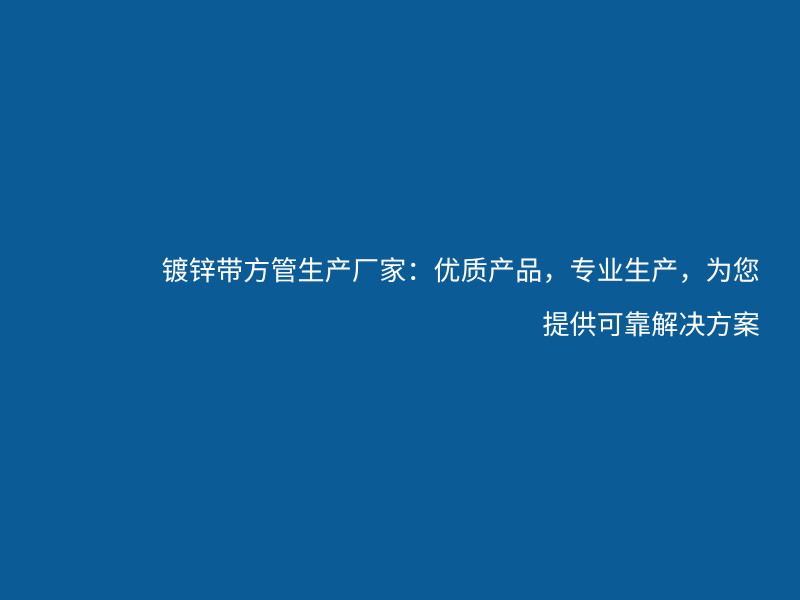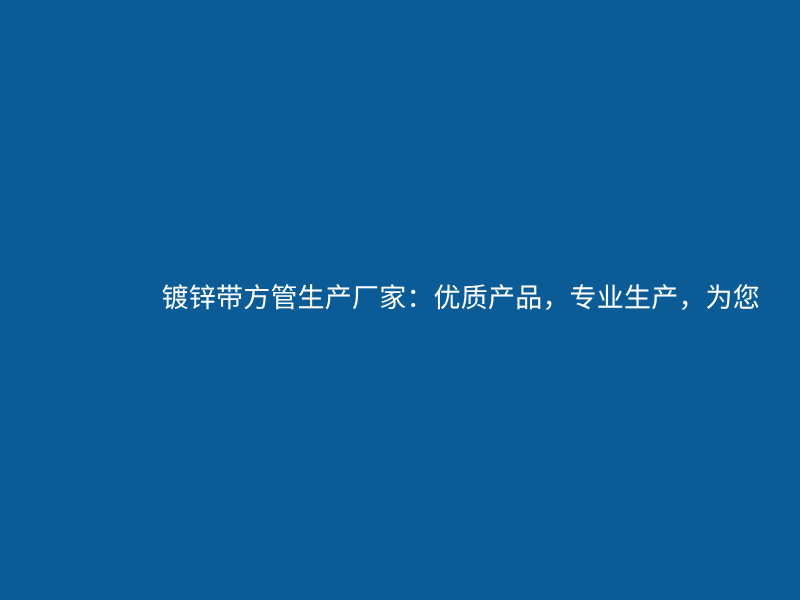--- a/index.html
+++ b/index.html
@@ -61,16 +61,17 @@
 </style>
 </head>
 <body>
 
 <div id="banner-canvas" style="background: rgb(11, 92, 150);">
 
   <div id="headline-block">
 
     <span class="headline-line" style="color: rgb(255, 255, 255);">镀锌带方管生产厂家：优质产品，专业生产，为您</span>
 
+    <span class="headline-line" style="color: rgb(255, 255, 255);">提供可靠解决方案</span>
 
   </div>
 
 </div>
 
 </body></html>

